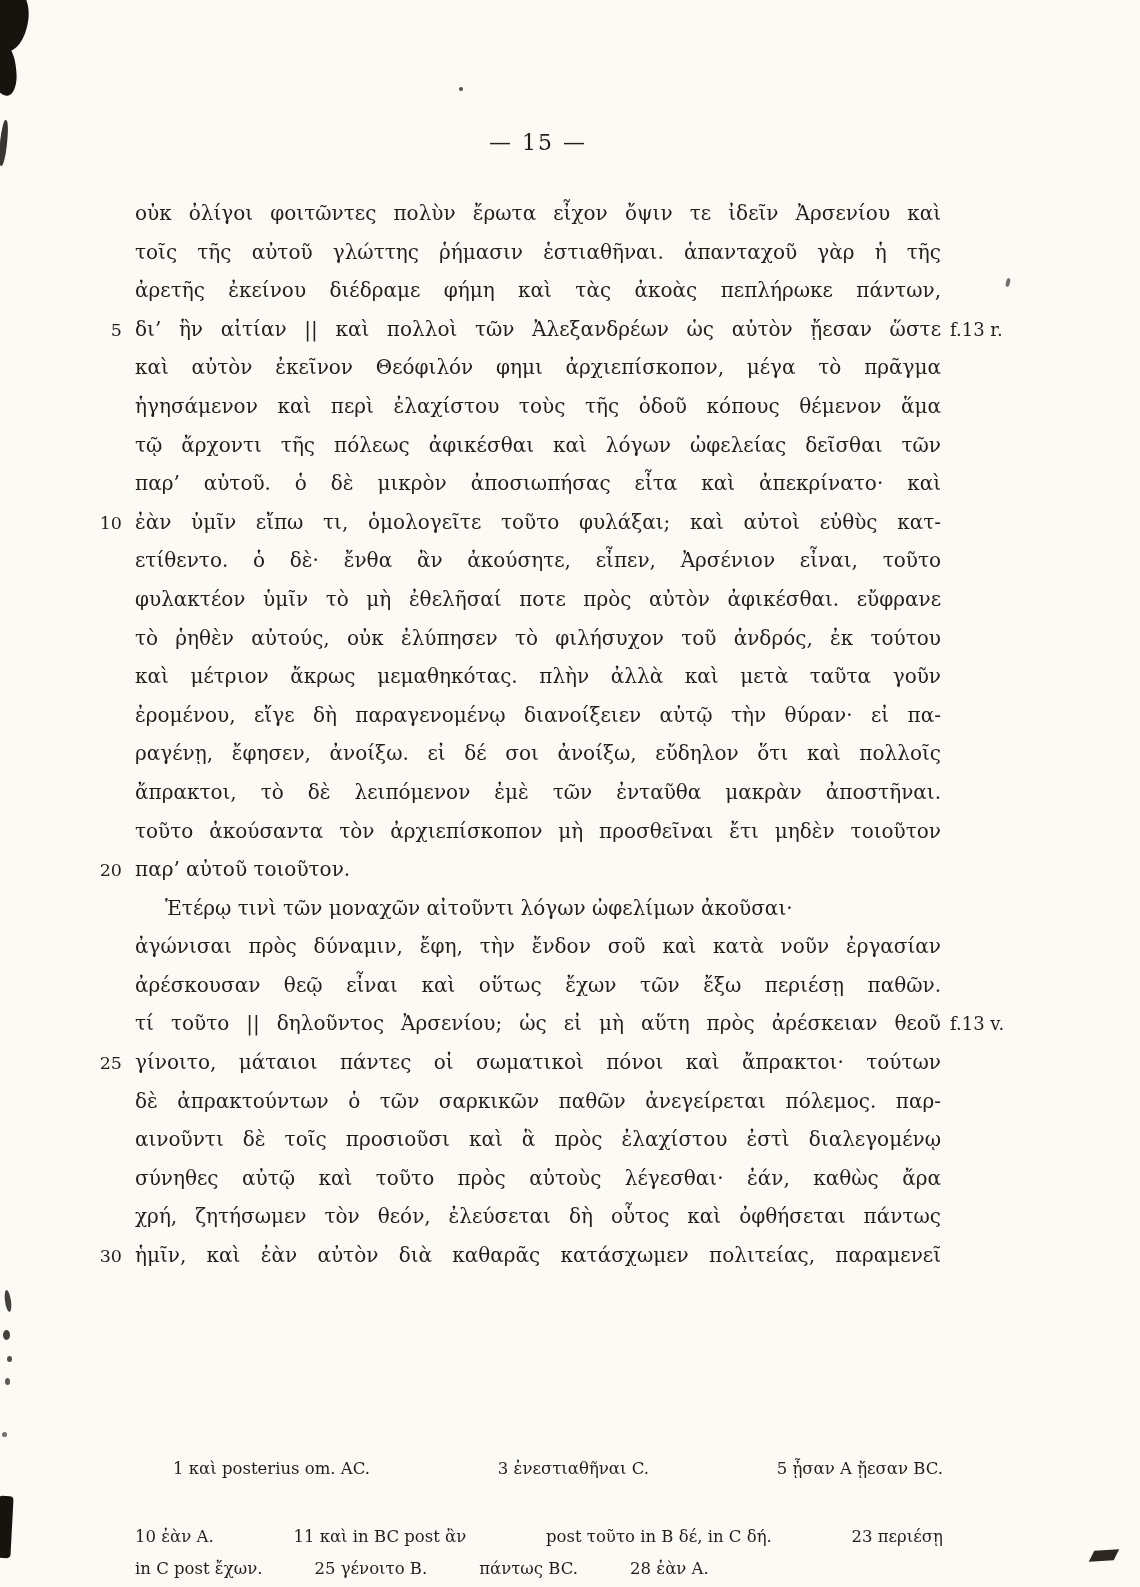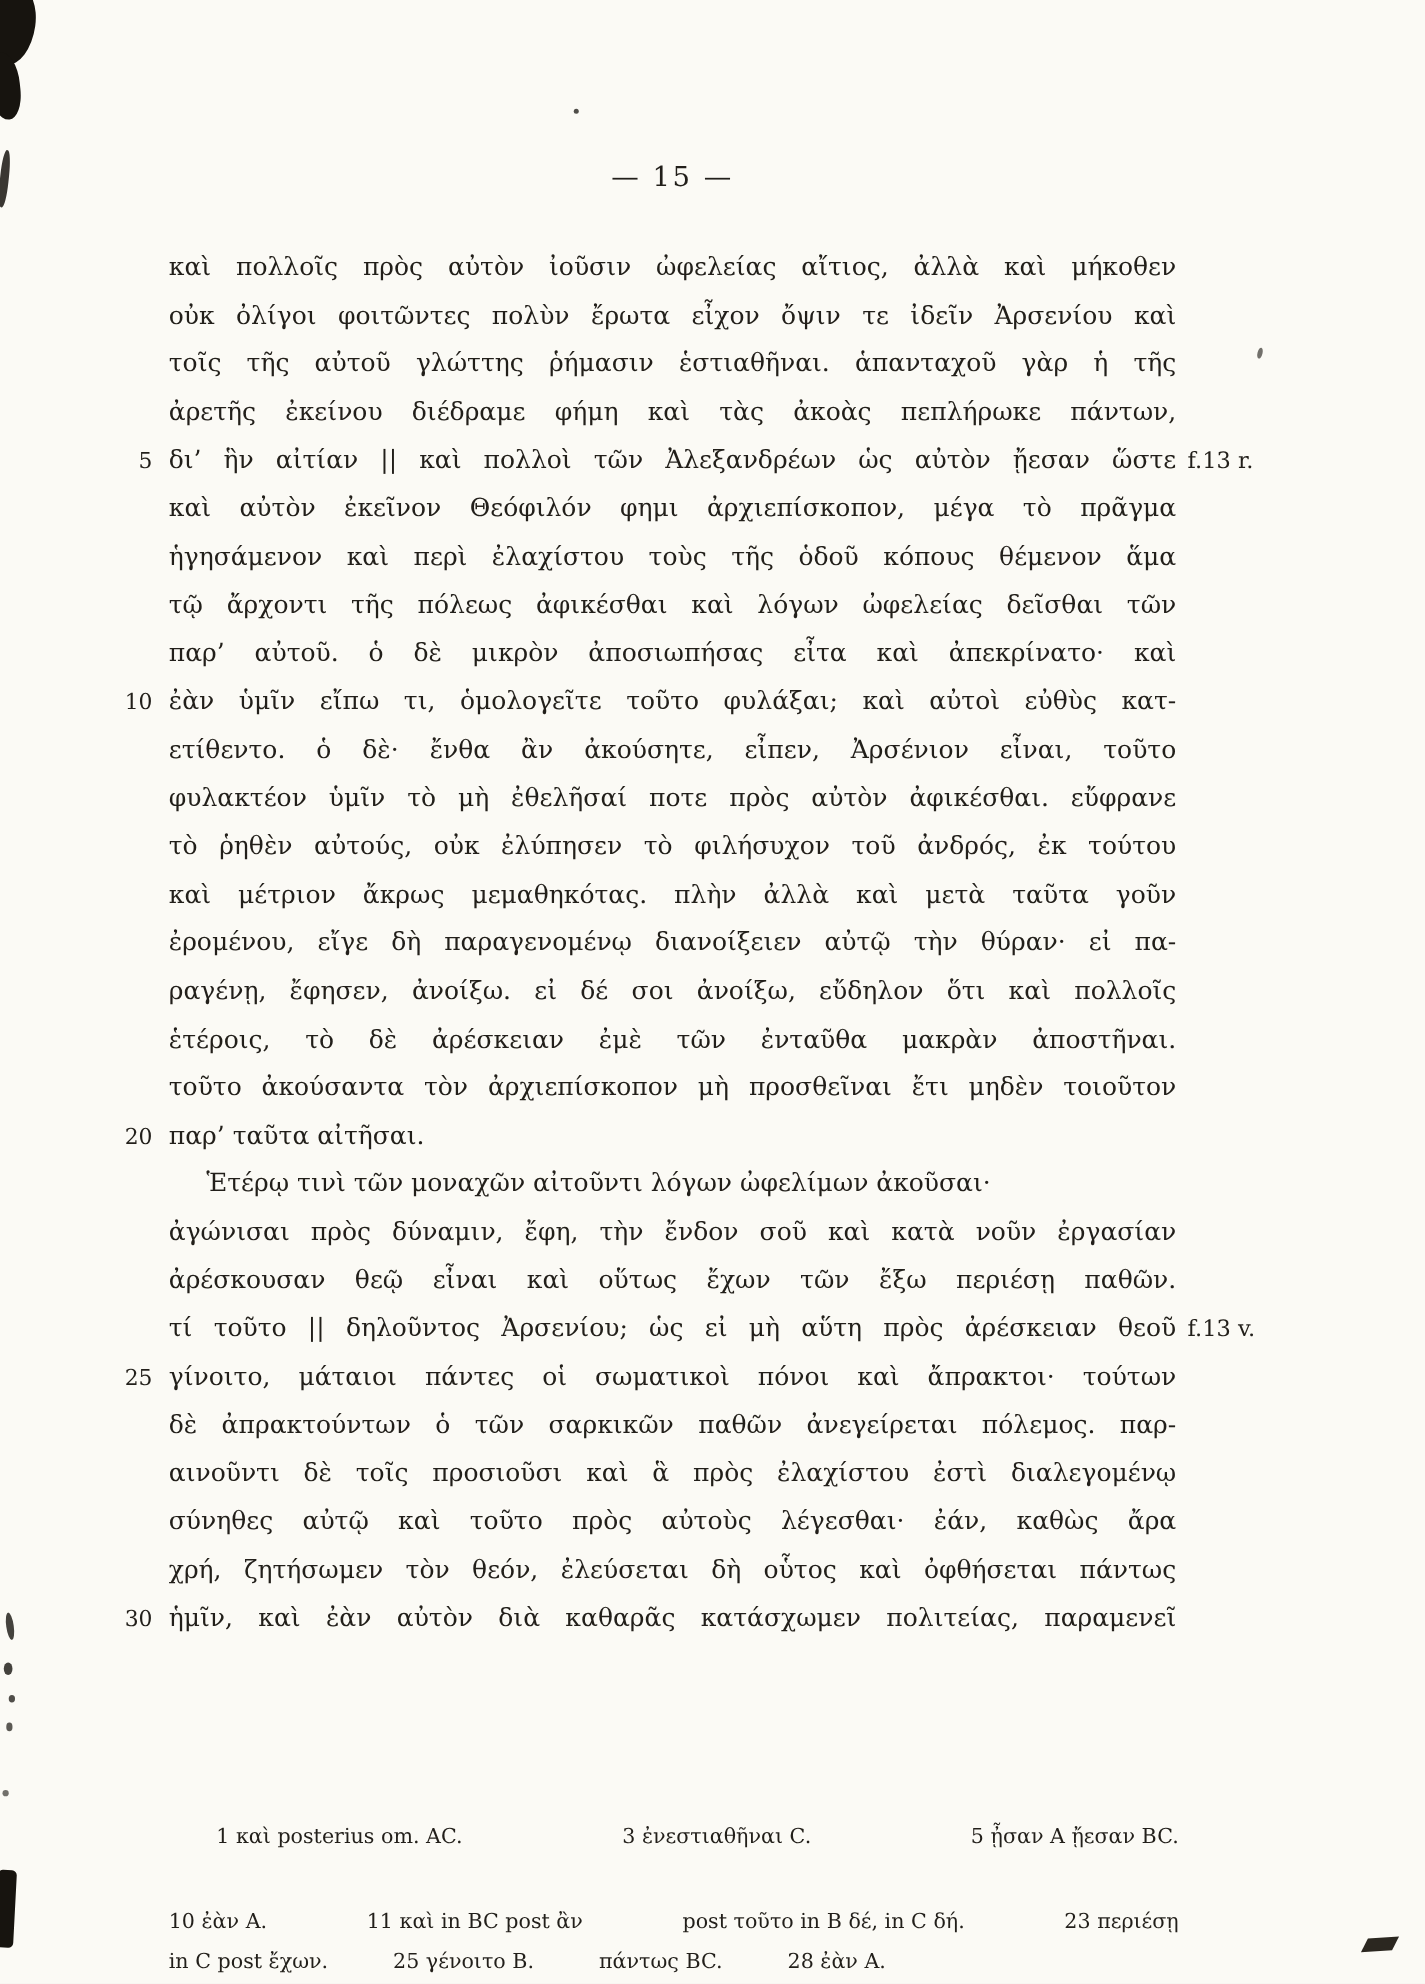--- a/index.html
+++ b/index.html
@@ -102,25 +102,20 @@
   <div class="art spk-3"></div>
   <div class="art spk-4"></div>
   <div class="art spk-5"></div>
   <div class="art bar-bl"></div>
   <div class="art mark-br"></div>
 
   <div class="pageno">—  15  —</div>
 
   <div class="body-block">
 
-      <div class="row">
-        <span class="num"></span>
-        <span class="txt">καὶ πολλοῖς πρὸς αὐτὸν ἰοῦσιν ὠφελείας αἴτιος, ἀλλὰ καὶ μήκοθεν</span>
-        <span class="mar"></span>
-      </div>
 
       <div class="row">
         <span class="num"></span>
         <span class="txt">οὐκ ὀλίγοι φοιτῶντες πολὺν ἔρωτα εἶχον ὄψιν τε ἰδεῖν Ἀρσενίου καὶ</span>
         <span class="mar"></span>
       </div>
 
       <div class="row">
         <span class="num"></span>
         <span class="txt">τοῖς τῆς αὐτοῦ γλώττης ῥήμασιν ἑστιαθῆναι. ἁπανταχοῦ γὰρ ἡ τῆς</span>
@@ -201,33 +196,33 @@
       </div>
 
       <div class="row">
         <span class="num"></span>
         <span class="txt">ραγένῃ, ἔφησεν, ἀνοίξω. εἰ δέ σοι ἀνοίξω, εὔδηλον ὅτι καὶ πολλοῖς</span>
         <span class="mar"></span>
       </div>
 
       <div class="row">
         <span class="num"></span>
-        <span class="txt">ἑτέροις, τὸ δὲ ἀρέσκειαν ἐμὲ τῶν ἐνταῦθα μακρὰν ἀποστῆναι.</span>
+        <span class="txt">ἄπρακτοι, τὸ δὲ λειπόμενον ἐμὲ τῶν ἐνταῦθα μακρὰν ἀποστῆναι.</span>
         <span class="mar"></span>
       </div>
 
       <div class="row">
         <span class="num"></span>
         <span class="txt">τοῦτο ἀκούσαντα τὸν ἀρχιεπίσκοπον μὴ προσθεῖναι ἔτι μηδὲν τοιοῦτον</span>
         <span class="mar"></span>
       </div>
 
       <div class="row end">
         <span class="num">20</span>
-        <span class="txt">παρ’ ταῦτα αἰτῆσαι.</span>
+        <span class="txt">παρ’ αὐτοῦ τοιοῦτον.</span>
         <span class="mar"></span>
       </div>
 
       <div class="row indent end">
         <span class="num"></span>
         <span class="txt">Ἑτέρῳ τινὶ τῶν μοναχῶν αἰτοῦντι λόγων ὠφελίμων ἀκοῦσαι·</span>
         <span class="mar"></span>
       </div>
 
       <div class="row">

